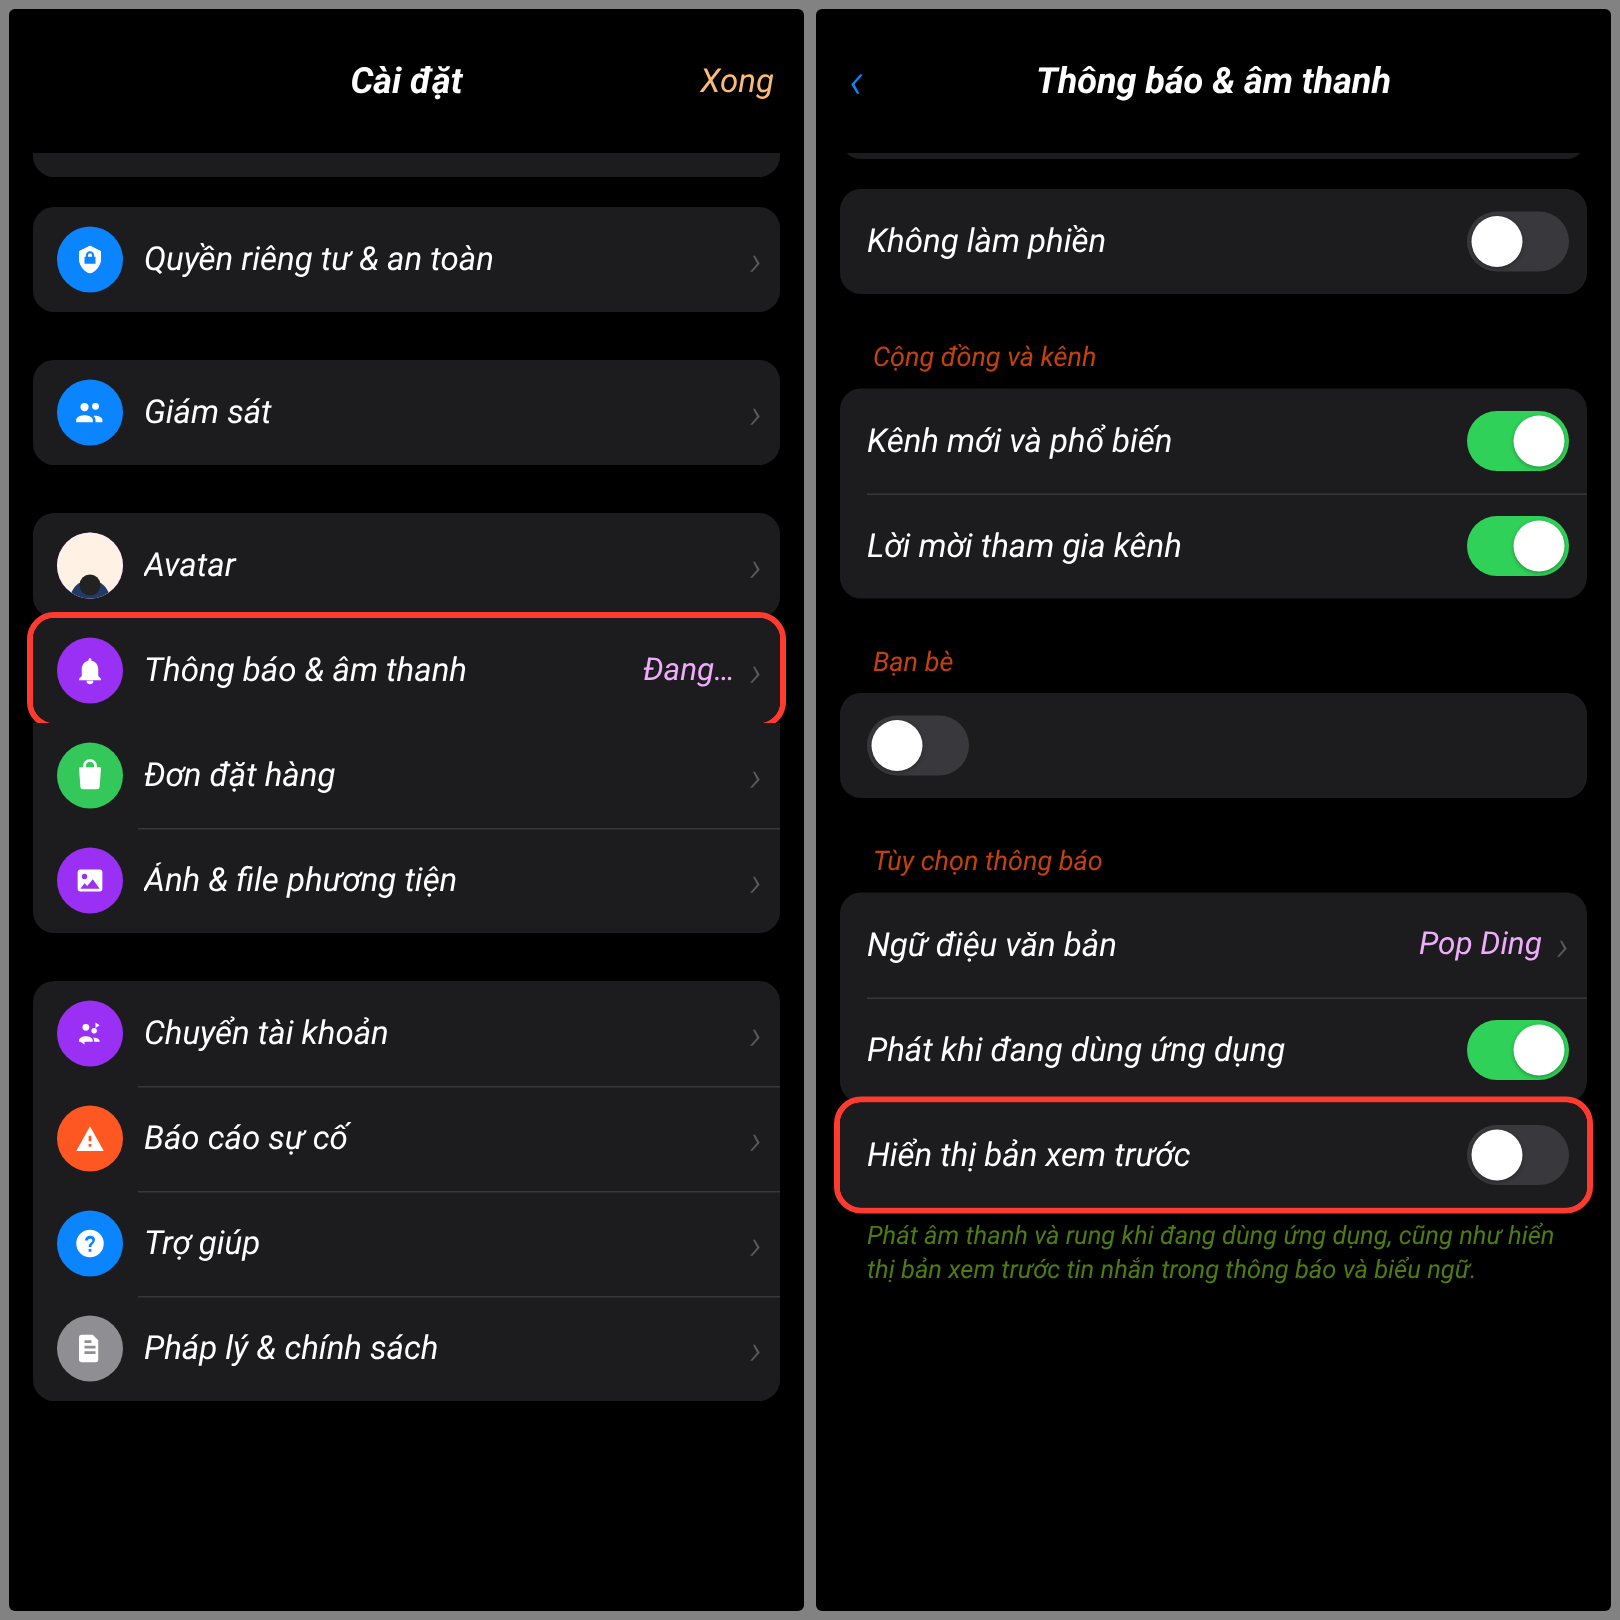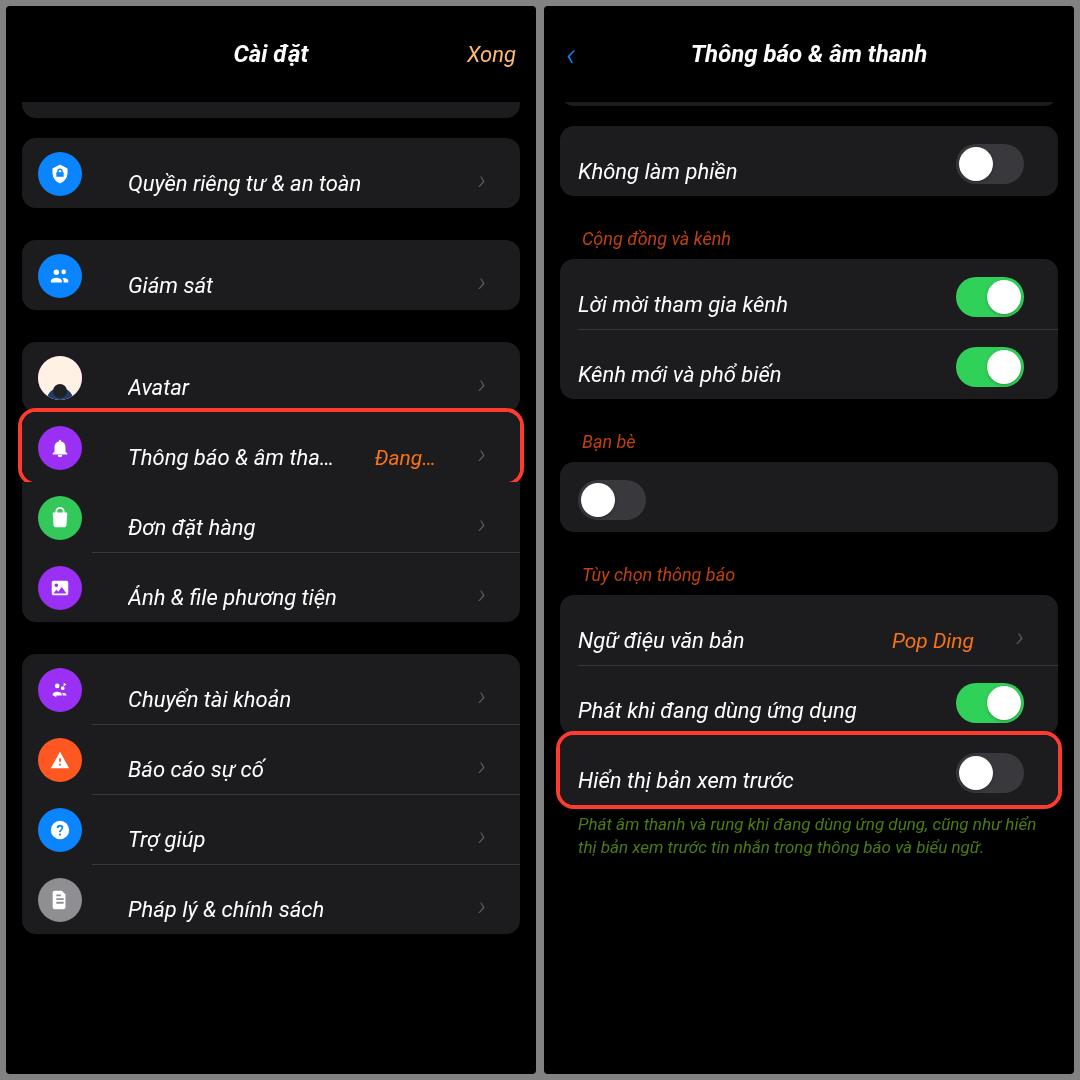--- a/index.html
+++ b/index.html
@@ -70,25 +70,24 @@
   }
   .group-footer {
     color: #4d7c0f;
     font-size: 17px;
     font-weight: 400;
     padding: 8px 18px 0 18px;
     line-height: 1.35;
   }
   .row {
     display: flex;
-    align-items: flex-end;
+    align-items: center;
     min-height: 70px;
-    padding: 12px 34px 12px 16px;
+    padding: 12px 12px 12px 16px;
     position: relative;
-    gap: 32px;
   }
   .row + .row::before {
     content: "";
     position: absolute;
     top: 0;
     left: 70px;
     right: 0;
     height: 1px;
     background: #38383a;
   }
@@ -116,21 +115,21 @@
   .label {
     color: #fff;
     font-size: 22px;
     font-weight: 400;
     flex: 1;
     white-space: nowrap;
     overflow: hidden;
     text-overflow: ellipsis;
   }
   .detail {
-    color: #f97316;
+    color: #f0abfc;
     font-size: 21px;
     margin-right: 6px;
     max-width: 110px;
     white-space: nowrap;
     overflow: hidden;
     text-overflow: ellipsis;
   }
   .chevron {
     color: #5a5a5e;
     font-size: 28px;
@@ -321,27 +320,27 @@
         <span class="label">Không làm phiền</span>
         <div class="toggle off">
             <div class="knob"></div>
           </div>
       </div>
     </div>
 
     <div class="group-header">Cộng đồng và kênh</div>
     <div class="group">
       <div class="row no-icon">
+        <span class="label">Kênh mới và phổ biến</span>
+        <div class="toggle on">
+            <div class="knob"></div>
+          </div>
+      </div>
+      <div class="row no-icon">
         <span class="label">Lời mời tham gia kênh</span>
-        <div class="toggle on">
-            <div class="knob"></div>
-          </div>
-      </div>
-      <div class="row no-icon">
-        <span class="label">Kênh mới và phổ biến</span>
         <div class="toggle on">
             <div class="knob"></div>
           </div>
       </div>
     </div>
 
     <div class="group-header">Bạn bè</div>
     <div class="group">
       <div class="row no-icon">
         <div class="toggle off">

